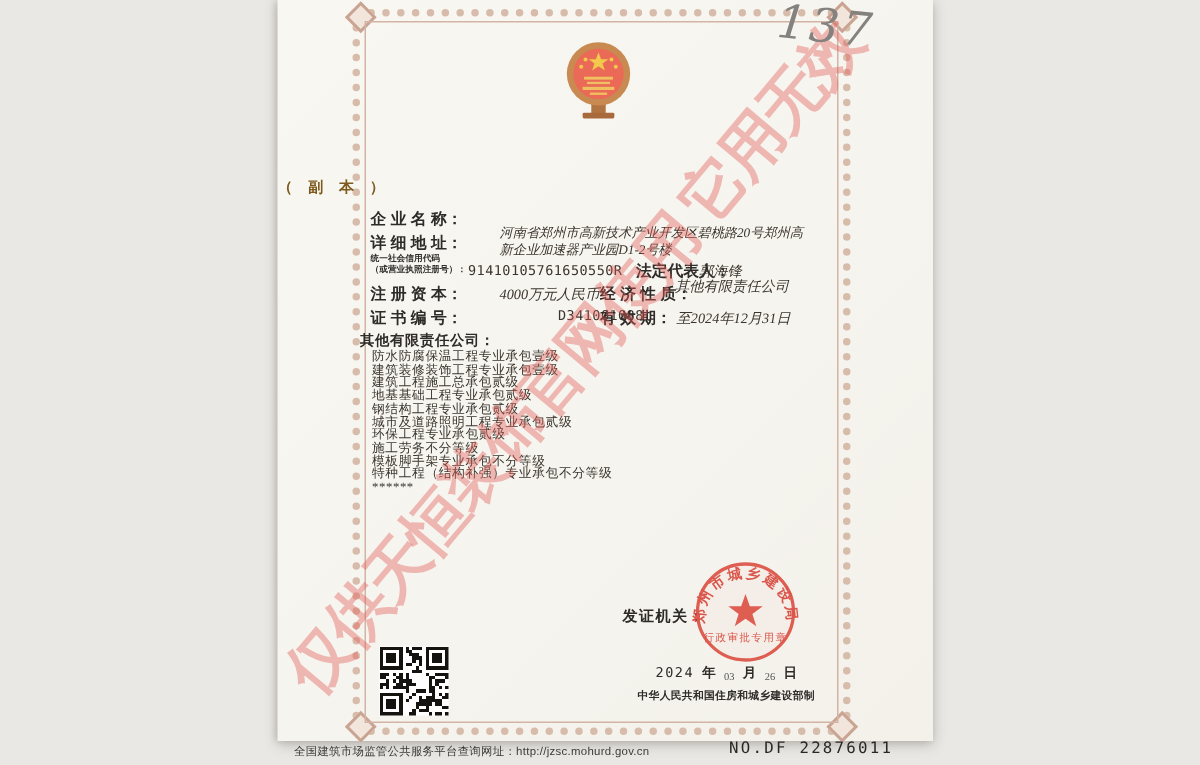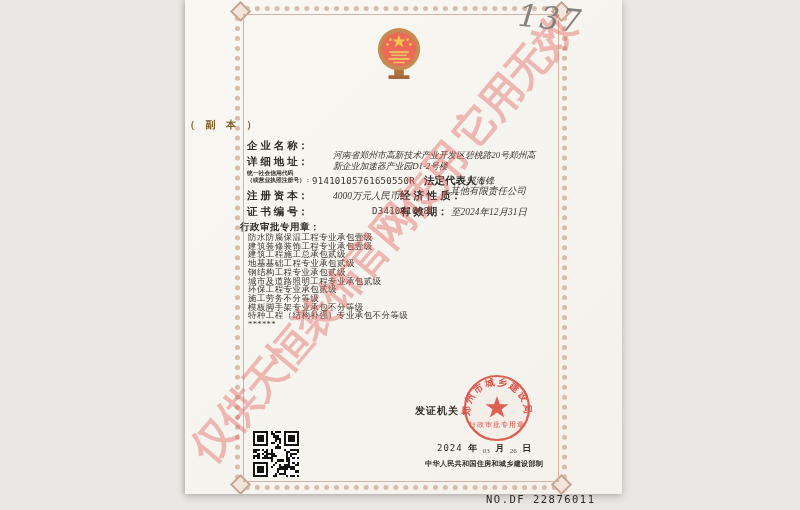--- a/index.html
+++ b/index.html
@@ -129,21 +129,21 @@
     <div class="lab" style="left:62px;top:189px;">注 册 资 本：</div>
     <div class="val" style="left:148px;top:190px;">4000万元人民币</div>
     <div class="lab" style="left:215px;top:189px;">经 济 性 质：</div>
     <div class="val" style="left:265px;top:185px;">其他有限责任公司</div>
 
     <div class="lab" style="left:62px;top:205px;">证 书 编 号：</div>
     <div class="val mono" style="left:160px;top:206px;padding-left:27px;">D341001088</div>
     <div class="lab" style="left:215px;top:205px;">有  效  期：</div>
     <div class="val" style="left:266px;top:206px;">至2024年12月31日</div>
 
-    <div class="qual-head">行政审批专用章：</div>
+    <div class="qual-head">其他有限责任公司：</div>
     <div class="qual-list">
 
     <div class="qual-line">防水防腐保温工程专业承包壹级</div>
         <div class="qual-line">建筑装修装饰工程专业承包壹级</div>
         <div class="qual-line">建筑工程施工总承包贰级</div>
         <div class="qual-line">地基基础工程专业承包贰级</div>
         <div class="qual-line">钢结构工程专业承包贰级</div>
         <div class="qual-line">城市及道路照明工程专业承包贰级</div>
         <div class="qual-line">环保工程专业承包贰级</div>
         <div class="qual-line">施工劳务不分等级</div>
@@ -303,14 +303,15 @@
         <rect x="16" y="2" width="3" height="3" fill="#151310"></rect>
         <rect x="0" y="14" width="7" height="7" fill="#151310"></rect>
         <rect x="1" y="15" width="5" height="5" fill="#ffffff"></rect>
         <rect x="2" y="16" width="3" height="3" fill="#151310"></rect>
       </svg>
   </div>
 
   <div class="watermark">仅供天恒装饰官网使用 它用无效</div>
   <div class="hand-number">137</div>
 
+  <div class="footer-url">全国建筑市场监管公共服务平台查询网址：http://jzsc.mohurd.gov.cn</div>
   <div class="footer-serial">NO.DF 22876011</div>
 </div>
 
 </body></html>

